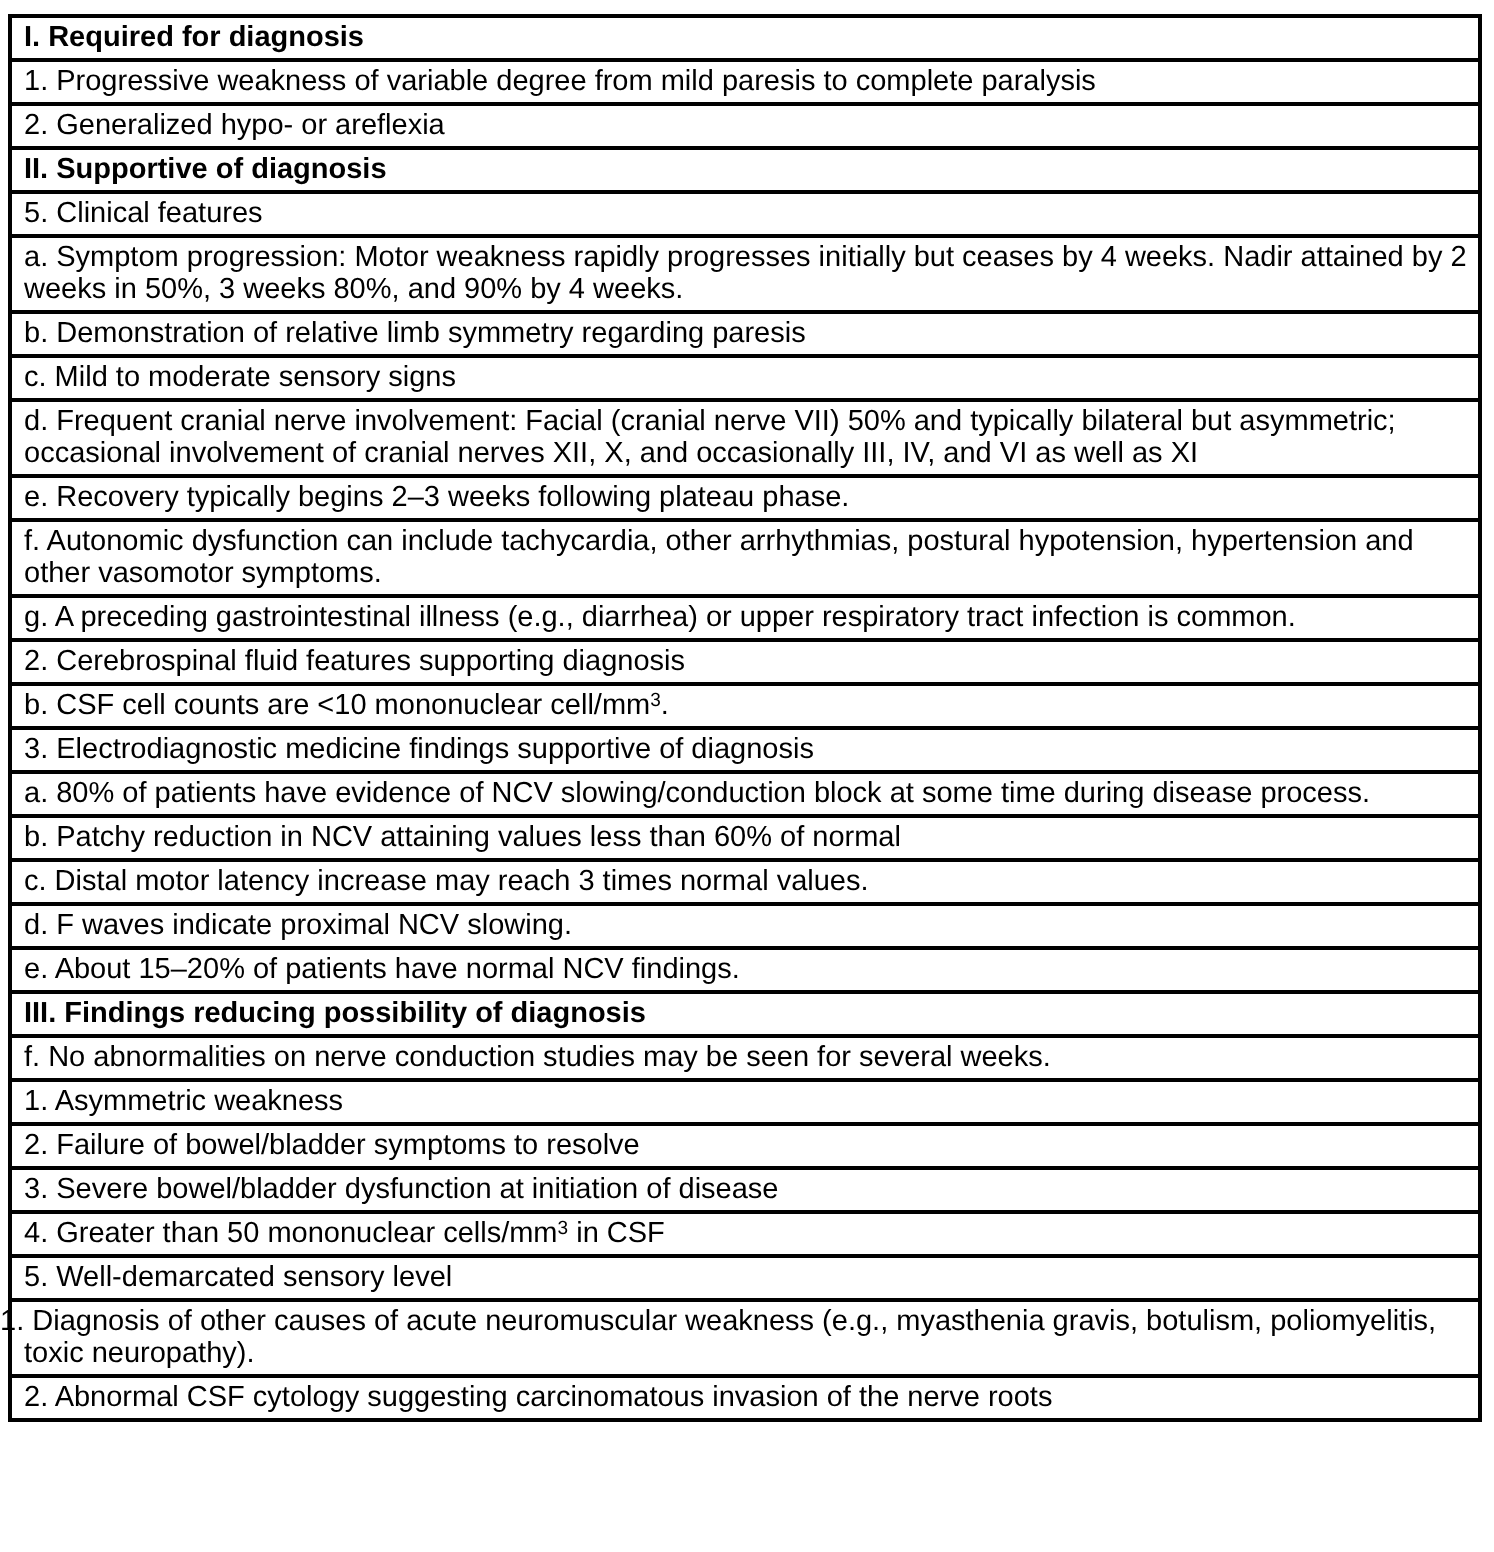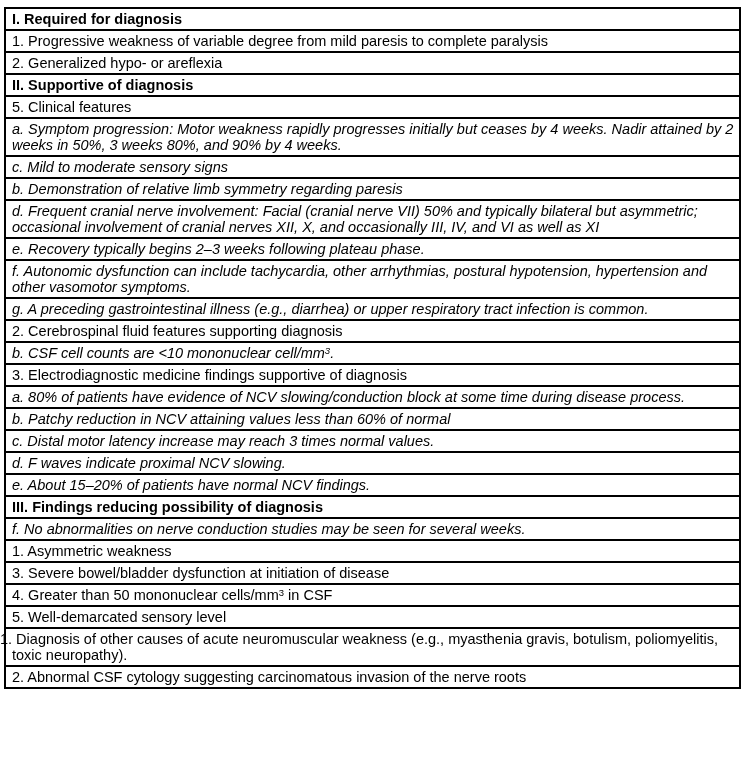--- a/index.html
+++ b/index.html
@@ -31,21 +31,20 @@
   }
   td.lvl0 {
     font-weight: bold;
     padding-left: 6px;
   }
   td.lvl1 {
     padding-left: 19px;
   }
   td.lvl2 {
     padding-left: 33px;
-    font-style: italic;
   }
   td.hanging {
     padding-left: 31px;
     text-indent: -12px;
   }
   td sup {
     font-size: 9.5px;
     line-height: 0;
     vertical-align: 4px;
   }
@@ -68,24 +67,24 @@
         <tr>
           <td class="lvl0"><span>II. Supportive of diagnosis</span></td>
         </tr>
         <tr>
           <td class="lvl1"><span>5. Clinical features</span></td>
         </tr>
         <tr>
           <td class="lvl2"><span>a. Symptom progression: Motor weakness rapidly progresses initially but ceases by 4 weeks. Nadir attained by 2 weeks in 50%, 3 weeks 80%, and 90% by 4 weeks.</span></td>
         </tr>
         <tr>
-          <td class="lvl2"><span>c. Mild to moderate sensory signs</span></td>
+          <td class="lvl2"><span>b. Demonstration of relative limb symmetry regarding paresis</span></td>
         </tr>
         <tr>
-          <td class="lvl2"><span>b. Demonstration of relative limb symmetry regarding paresis</span></td>
+          <td class="lvl2"><span>c. Mild to moderate sensory signs</span></td>
         </tr>
         <tr>
           <td class="lvl2"><span>d. Frequent cranial nerve involvement: Facial (cranial nerve VII) 50% and typically bilateral but asymmetric; occasional involvement of cranial nerves XII, X, and occasionally III, IV, and VI as well as XI</span></td>
         </tr>
         <tr>
           <td class="lvl2"><span>e. Recovery typically begins 2–3 weeks following plateau phase.</span></td>
         </tr>
         <tr>
           <td class="lvl2"><span>f. Autonomic dysfunction can include tachycardia, other arrhythmias, postural hypotension, hypertension and other vasomotor symptoms.</span></td>
         </tr>
@@ -119,20 +118,23 @@
         <tr>
           <td class="lvl0"><span>III. Findings reducing possibility of diagnosis</span></td>
         </tr>
         <tr>
           <td class="lvl2"><span>f. No abnormalities on nerve conduction studies may be seen for several weeks.</span></td>
         </tr>
         <tr>
           <td class="lvl1"><span>1. Asymmetric weakness</span></td>
         </tr>
         <tr>
+          <td class="lvl1"><span>2. Failure of bowel/bladder symptoms to resolve</span></td>
+        </tr>
+        <tr>
           <td class="lvl1"><span>3. Severe bowel/bladder dysfunction at initiation of disease</span></td>
         </tr>
         <tr>
           <td class="lvl1"><span>4. Greater than 50 mononuclear cells/mm</span><sup>3</sup><span> in CSF</span></td>
         </tr>
         <tr>
           <td class="lvl1"><span>5. Well-demarcated sensory level</span></td>
         </tr>
         <tr>
           <td class="lvl1 hanging"><span>1. Diagnosis of other causes of acute neuromuscular weakness (e.g., myasthenia gravis, botulism, poliomyelitis, toxic neuropathy).</span></td>

